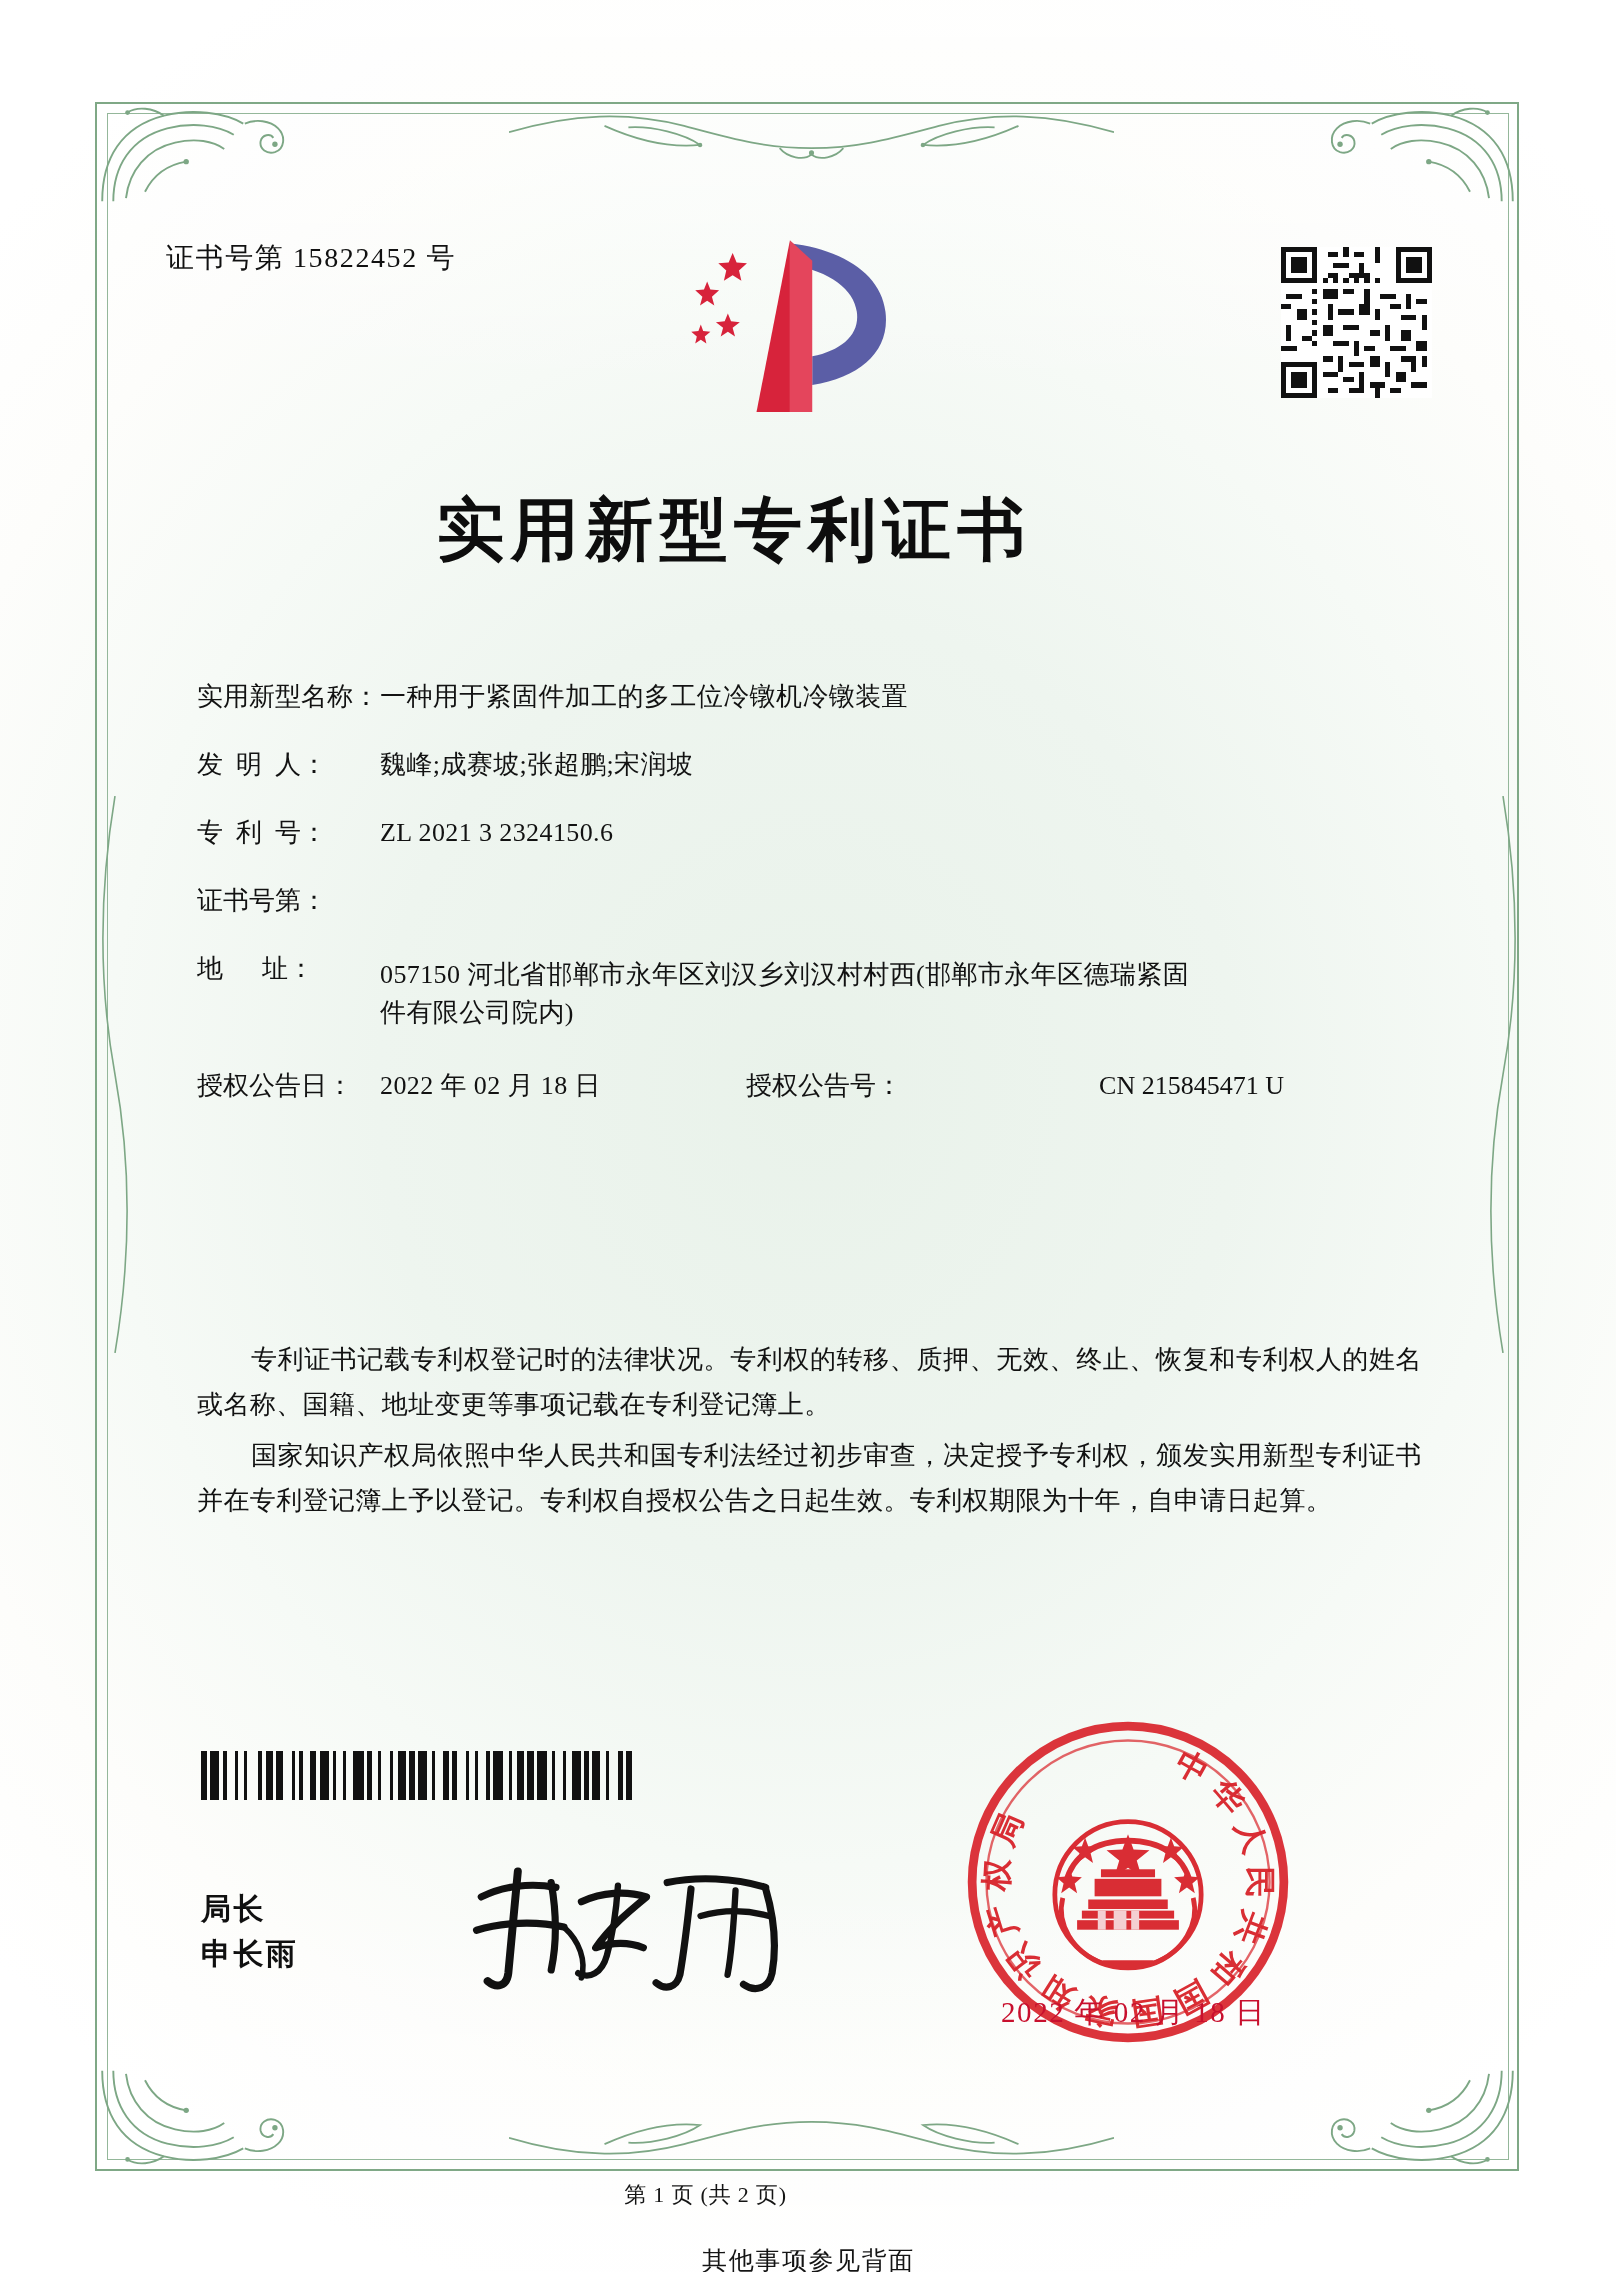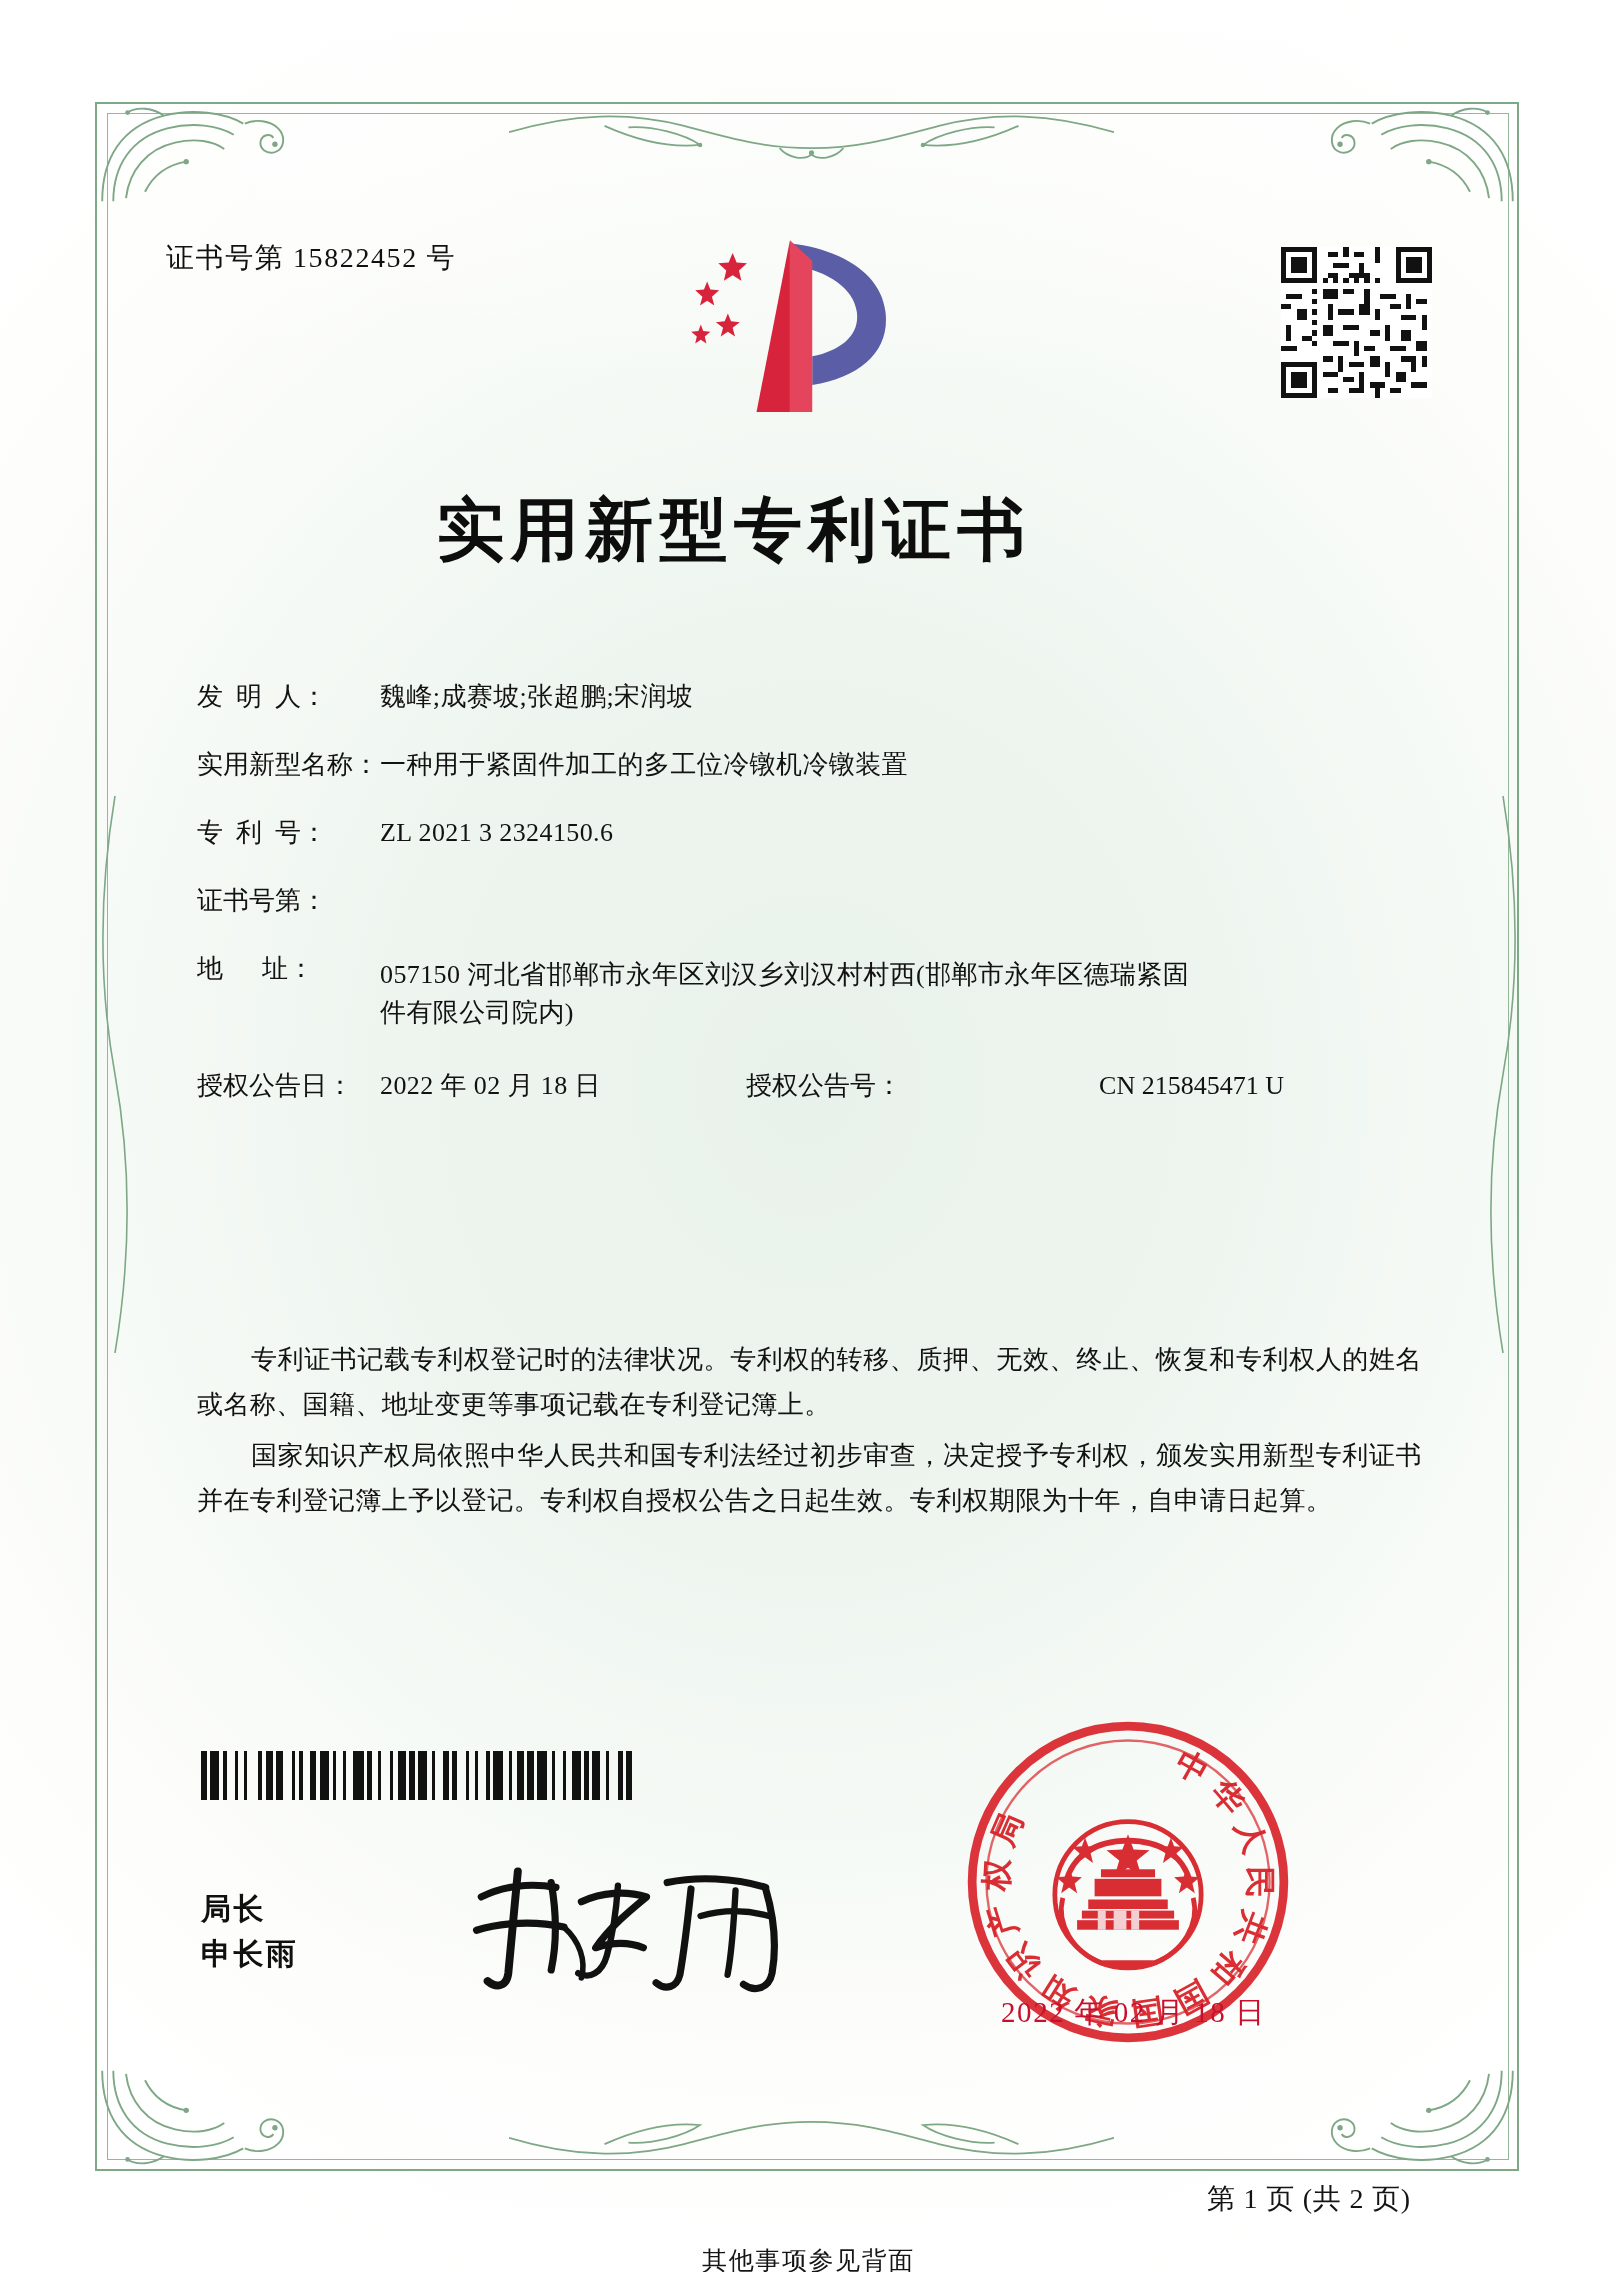--- a/index.html
+++ b/index.html
@@ -225,22 +225,22 @@
     color: #c8102e;
     font-family: "Liberation Serif", serif;
   }
 
   
   .page-number {
     position: absolute;
     left: 0;
     top: 2180px;
     width: 1411px;
-    text-align: right;
-    font-size: 28px;
+    text-align: center;
+    font-size: 22px;
     letter-spacing: 0.8px;
     color: #141414;
   }
   .back-note {
     position: absolute;
     left: 0;
     top: 2244px;
     width: 1617px;
     text-align: center;
     font-size: 25px;
@@ -478,27 +478,27 @@
         <rect x="25" y="22" width="1" height="2"></rect>
       </g>
     </svg>
   </div>
 
   <div class="title">实用新型专利证书</div>
 
   <div class="fields">
 
     <div class="field-row">
+      <span class="field-label">实用新型名称：</span>
+      <span class="field-value">一种用于紧固件加工的多工位冷镦机冷镦装置</span>
+    </div>
+
+    <div class="field-row">
       <span class="field-label">发  明  人：</span>
       <span class="field-value">魏峰;成赛坡;张超鹏;宋润坡</span>
-    </div>
-
-    <div class="field-row">
-      <span class="field-label">实用新型名称：</span>
-      <span class="field-value">一种用于紧固件加工的多工位冷镦机冷镦装置</span>
     </div>
 
     <div class="field-row">
       <span class="field-label">专  利  号：</span>
       <span class="field-value">ZL 2021 3 2324150.6</span>
     </div>
 
     <div class="field-row">
       <span class="field-label">证书号第：</span>
     </div>

